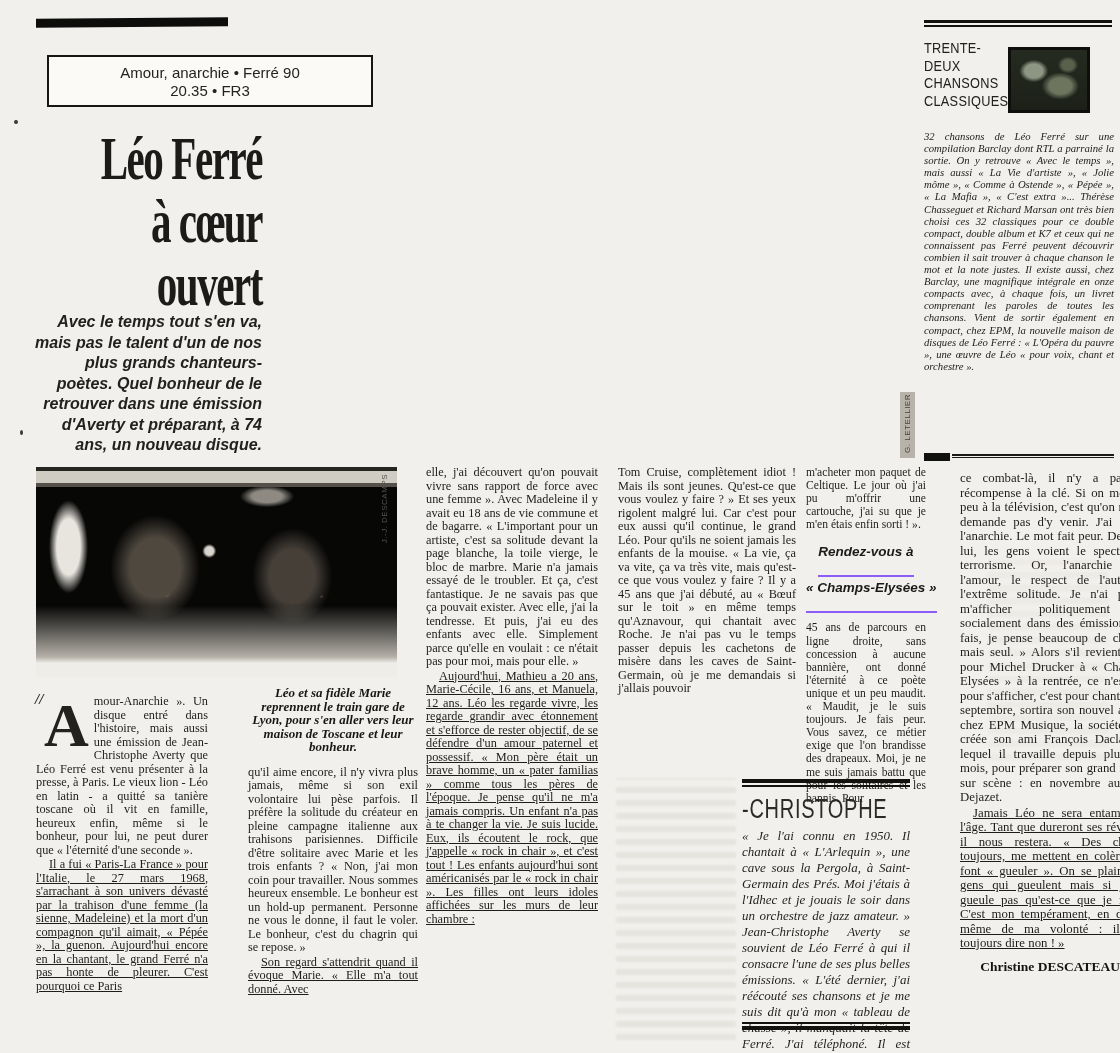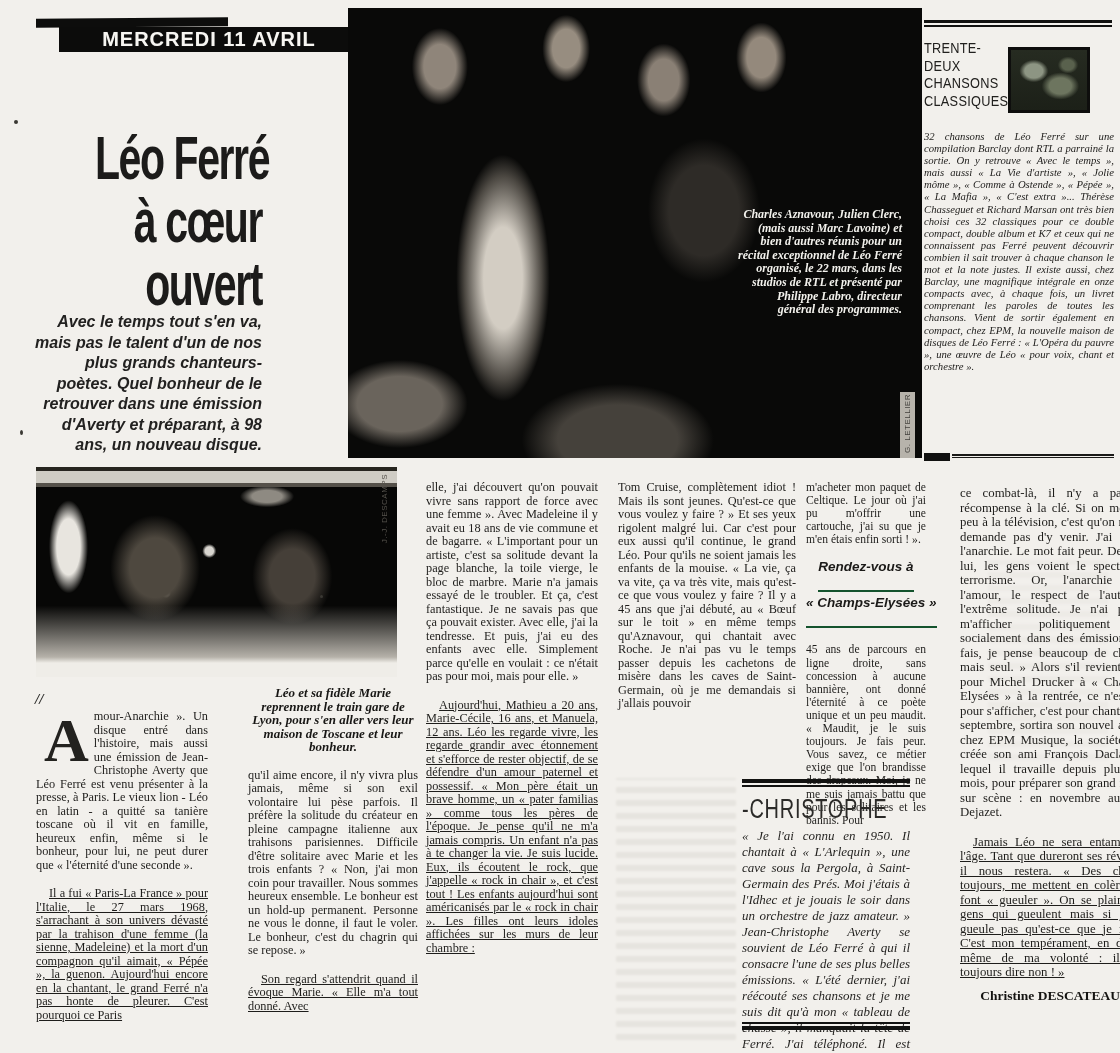--- a/index.html
+++ b/index.html
@@ -11,21 +11,21 @@
   .banner{position:absolute;left:59px;top:27px;width:300px;height:25px;background:#0c0c0b;
           display:flex;align-items:center;justify-content:center;}
   .banner span{color:#f7f6f2;font-family:"Liberation Sans","DejaVu Sans",sans-serif;
           font-weight:bold;font-size:20px;letter-spacing:1px;transform:scaleY(1.05);text-shadow:0 0 1px #444;}
   .program-box{position:absolute;left:47px;top:55px;width:326px;height:52px;background:#fbfaf7;
           border:2px solid #161614;box-sizing:border-box;display:flex;flex-direction:column;
           align-items:center;justify-content:center;gap:1px;
           font-family:"Liberation Sans","DejaVu Sans",sans-serif;font-size:15px;color:#242321;}
   
   .headline{position:absolute;left:30px;top:126px;width:232px;text-align:right;
-          font-family:Liberation Sans, sans-serif;font-weight:bold;color:#1c1b1a;}
+          font-family:Liberation Serif, serif;font-weight:bold;color:#1c1b1a;}
   .hl{font-size:57px;line-height:63px;letter-spacing:-2px;transform:scale(.72,1.08);transform-origin:100% 50%;white-space:nowrap;}
   .standfirst{position:absolute;left:30px;top:312px;width:232px;text-align:right;
           font-family:"Liberation Sans","DejaVu Sans",sans-serif;font-style:italic;font-weight:bold;
           font-size:16px;line-height:20.5px;color:#222120;}
   
   .main-photo{position:absolute;left:348px;top:8px;width:574px;height:450px;background:
      radial-gradient(ellipse 40px 55px at 16% 13%,#8f857a 0 40%,rgba(20,20,18,0) 70%),
      radial-gradient(ellipse 34px 48px at 38% 9%,#978d80 0 40%,rgba(20,20,18,0) 70%),
      radial-gradient(ellipse 38px 52px at 55% 16%,#8a8075 0 40%,rgba(20,20,18,0) 70%),
      radial-gradient(ellipse 36px 50px at 72% 11%,#94897c 0 40%,rgba(20,20,18,0) 70%),
@@ -47,36 +47,36 @@
      linear-gradient(to top,#efede8 0 14px,#b5b1a9 20px,rgba(0,0,0,0) 34%),
      radial-gradient(ellipse 26px 62px at 9% 38%,#e8e5df 0 45%,rgba(0,0,0,0) 75%),
      radial-gradient(ellipse 56px 66px at 33% 48%,#4e483f 0 45%,rgba(0,0,0,0) 80%),
      radial-gradient(ellipse 50px 60px at 71% 52%,#453f38 0 45%,rgba(0,0,0,0) 80%),
      radial-gradient(circle 7px at 48% 40%,#d8d5cf 0 60%,rgba(0,0,0,0) 100%),
      radial-gradient(circle 5px at 36% 60%,#cac6bf 0 60%,rgba(0,0,0,0) 100%),
      radial-gradient(ellipse 30px 12px at 64% 14%,#8e8a82 0 50%,rgba(0,0,0,0) 90%),
      linear-gradient(#070706,#070706);}
   
   .col{position:absolute;}
-  .para{font-size:12.3px;line-height:13.5px;text-align:justify;margin:15px 0 1px 0;}
+  .para{font-size:12.3px;line-height:13.5px;text-align:justify;margin:0 0 1px 0;}
   .para.indent{text-indent:13px;text-decoration:underline;}
   .col1{left:36px;top:695px;width:172px;}
   .col2{left:248px;top:686px;width:170px;}
   .col3{left:426px;top:466px;width:172px;}
   .col4{left:618px;top:466px;width:178px;}
   .col5{left:806px;top:466px;width:120px;}
   .col5 .para{font-size:11.6px;line-height:13.1px;}
   .col6{left:960px;top:471px;width:190px;}
   .col6 .para{font-size:12.8px;line-height:14.5px;}
   .dc-mark{position:absolute;left:-1px;top:-4px;font-style:italic;font-weight:bold;font-size:15px;color:#2a2927;}
   .dropcap{float:left;font-weight:bold;font-size:62px;line-height:52px;padding:4px 5px 0 8px;color:#23221f;}
   .train-caption{font-style:italic;font-weight:bold;font-size:13px;line-height:13.6px;text-align:center;margin-bottom:12px;color:#181715;}
   .crosshead{text-align:center;margin:10px 0 8px 0;font-family:"Liberation Sans","DejaVu Sans",sans-serif;
      font-weight:bold;font-style:italic;font-size:13.5px;line-height:22px;color:#1b1a18;}
-  .crosshead span{display:inline-block;border-bottom:2px solid #14532d;padding-bottom:12px;white-space:nowrap;font-style:italic;}
+  .crosshead span{display:inline-block;border-bottom:2px solid #8b5cf6;padding-bottom:12px;white-space:nowrap;font-style:italic;}
   .byline{margin-top:8px;text-align:center;font-weight:bold;font-size:13.5px;color:#151412;}
   
   .rule-double{position:absolute;left:924px;top:20px;width:188px;height:7px;
      background:linear-gradient(to bottom,#121211 0 3px,rgba(0,0,0,0) 3px 5px,#121211 5px 7px);}
   .sb-title{position:absolute;left:924px;top:40px;width:80px;
      font-family:"Liberation Sans","DejaVu Sans",sans-serif;font-size:14.5px;line-height:17.5px;
      color:#21201e;letter-spacing:.3px;transform:scaleX(.88);transform-origin:0 0;}
   .sb-photo{position:absolute;left:1008px;top:47px;width:82px;height:66px;border:3px solid #0e0e0d;box-sizing:border-box;
      background:radial-gradient(ellipse 18px 14px at 30% 35%,#8d9583 0 50%,rgba(0,0,0,0) 80%),
      radial-gradient(ellipse 22px 16px at 65% 60%,#6d755f 0 50%,rgba(0,0,0,0) 85%),
@@ -104,34 +104,32 @@
   .bleed1{left:616px;top:778px;width:120px;height:262px;}
   .bleed2{left:988px;top:560px;width:120px;height:200px;opacity:.25;}
   .speck{position:absolute;background:#3a3833;border-radius:50%;}
 </style>
 </head>
 <body>
 
 <div class="page">
 
   <div class="banner-frag"></div>
-  <div class="banner">
-    <span>MERCREDI 11 AVRIL</span>
+  <div class="program-box">
+    <div>Amour, anarchie • Ferré 90</div>
+    <div>20.35 • FR3</div>
   </div>
 
   <div class="headline">
     <div class="hl">Léo Ferré</div>
     <div class="hl">à cœur</div>
     <div class="hl">ouvert</div>
   </div>
-  <div class="standfirst">Avec le temps tout s'en va, mais pas le talent d'un de nos plus grands chanteurs-poètes. Quel bonheur de le retrouver dans une émission d'Averty et préparant, à 98 ans, un nouveau disque.</div>
+  <div class="standfirst">Avec le temps tout s'en va, mais pas le talent d'un de nos plus grands chanteurs-poètes. Quel bonheur de le retrouver dans une émission d'Averty et préparant, à 74 ans, un nouveau disque.</div>
 
-  <div class="main-photo">
-    <div class="main-caption">Charles Aznavour, Julien Clerc, (mais aussi Marc Lavoine) et bien d'autres réunis pour un récital exceptionnel de Léo Ferré organisé, le 22 mars, dans les studios de RTL et présenté par Philippe Labro, directeur général des programmes.</div>
-  </div>
   <div class="credit-strip"></div>
   <div class="credit credit-main">G. LETELLIER</div>
 
   <div class="rule-double"></div>
   <div class="sb-title">
     <div>TRENTE-</div>
     <div>DEUX</div>
     <div>CHANSONS</div>
     <div>CLASSIQUES</div>
   </div>

